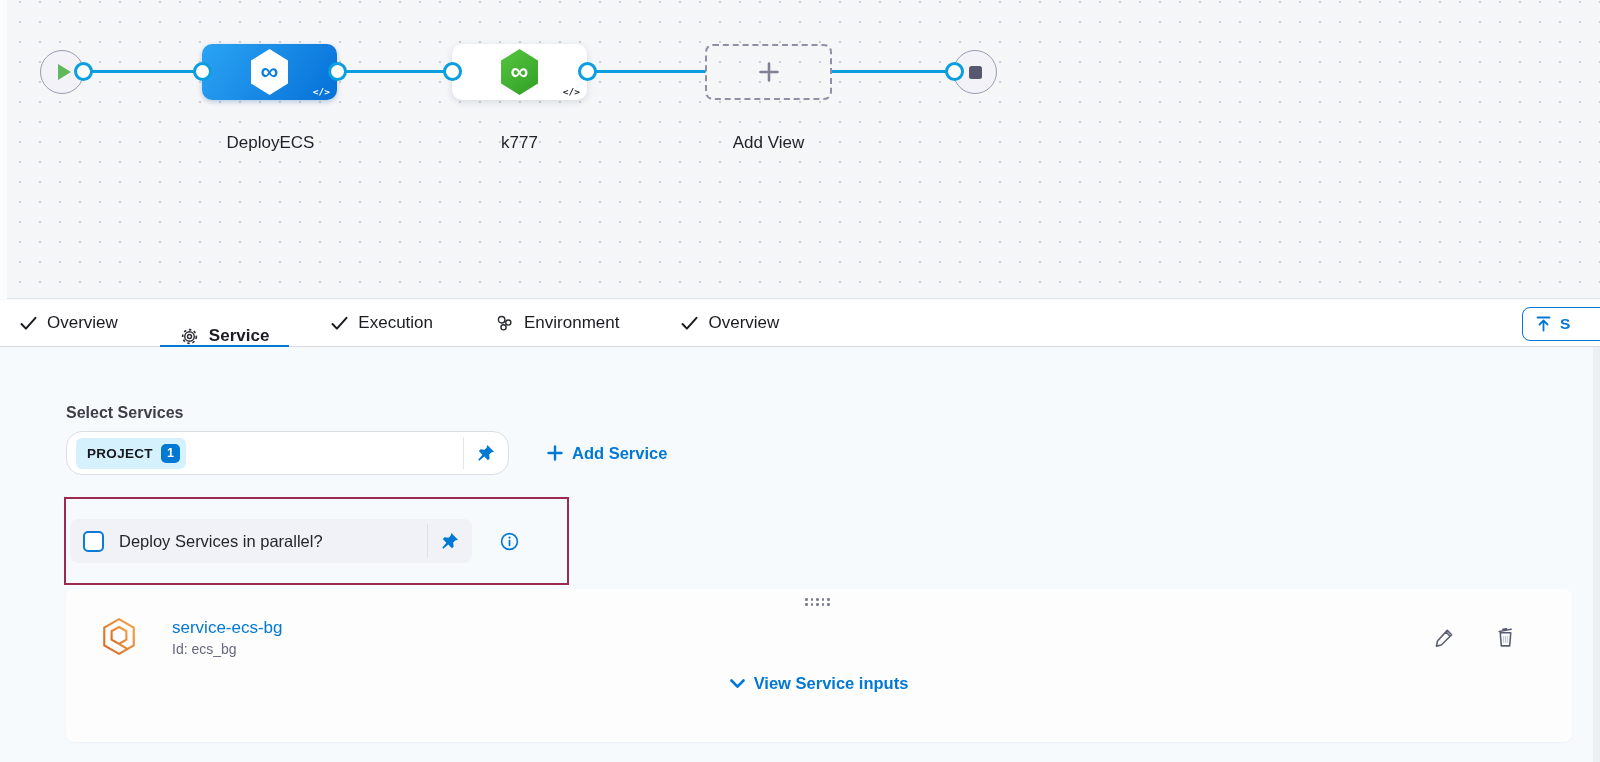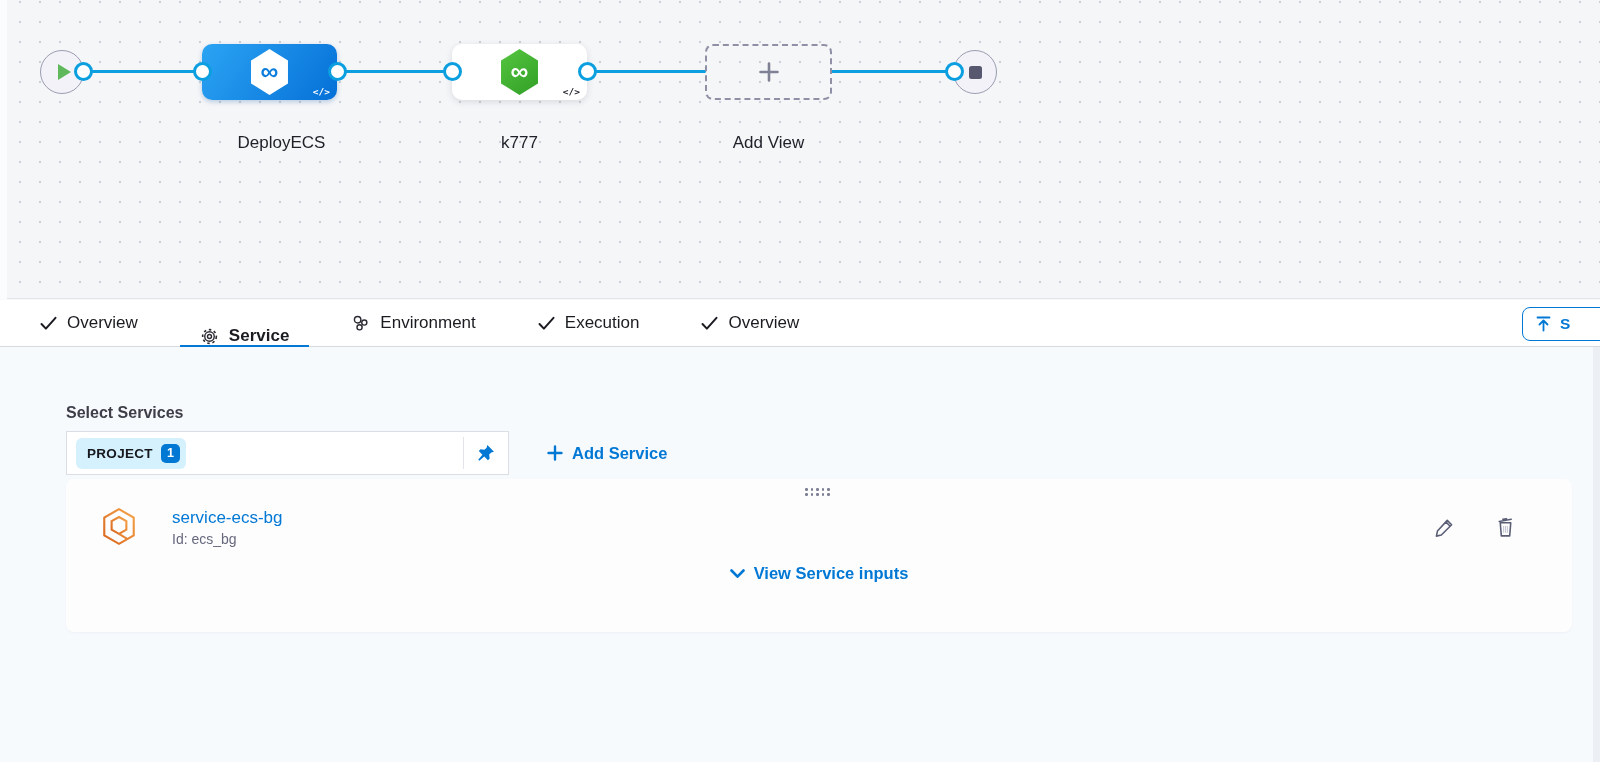--- a/index.html
+++ b/index.html
@@ -62,21 +62,21 @@
     display:flex; align-items:center; justify-content:center;
   }
   .node-label {
     position:absolute; top:133px; font-size:17px; color:#1f2129; text-align:center;
   }
 
   
   .tabbar {
     position:absolute; left:0; top:300px; width:1600px; height:47px;
     background:#ffffff; border-bottom:1px solid #d8dae0;
-    display:flex; align-items:stretch; padding-left:20px;
+    display:flex; align-items:stretch; 
   }
   .tab {
     display:flex; align-items:center; gap:10px; padding:0 20px; margin-right:22px;
     font-size:17px; font-weight:500; color:#1b1c21; position:relative; cursor:pointer;
   }
   .tab.active { font-weight:700;align-items:flex-end; }
   .tab.active::after {
     content:""; position:absolute; left:0; right:0; bottom:-1px; height:2.5px; background:#0278d5;
   }
   .save-btn {
@@ -87,21 +87,21 @@
   }
 
   
   .content { position:absolute; left:0; top:347px; width:1600px; height:415px; background:#f7fafd; }
   .right-gutter { position:absolute; right:0; top:0; width:7px; height:415px; background:#eceff4; }
 
   .select-label { margin:57px 0 9px 66px; font-size:16px; font-weight:600; color:#3d3e48; }
 
   .services-row { margin-left:66px; padding-right:72px; display:flex; align-items:center; }
   .services-field {
-    width:443px; height:44px; background:#fff; border:1px solid #dcdee6; border-radius:0;
+    width:443px; height:44px; background:#fff; border:1px solid #dcdee6; border-radius:16px;
     display:flex; align-items:center; padding-left:9px;
   }
   .project-tag {
     display:flex; align-items:center; gap:8px; height:31px;
     background:#d4f1fd; border-radius:6px; padding:0 6px 0 11px; cursor:pointer;
   }
   .project-tag-label { font-size:13.5px; font-weight:600; letter-spacing:.3px; color:#17181d; }
   .count-badge {
     width:19px; height:19px; border-radius:5px; background:#0278d5;
     color:#fff; font-size:12.5px; font-weight:bold;
@@ -198,53 +198,53 @@
     <div class="stop-square"></div>
   </div>
 
   <div class="port" style="left:74px;"></div>
   <div class="port" style="left:193px;"></div>
   <div class="port" style="left:328px;"></div>
   <div class="port" style="left:443px;"></div>
   <div class="port" style="left:578px;"></div>
   <div class="port" style="left:945px;"></div>
 
-  <div class="node-label" style="left:214px; width:135px;">DeployECS</div>
+  <div class="node-label" style="left:203px; width:135px;">DeployECS</div>
   <div class="node-label" style="left:452px; width:135px;">k777</div>
   <div class="node-label" style="left:705px; width:127px;">Add View</div>
 </div>
 
 <div class="tabbar">
   <div class="tab">
     <svg width="17" height="15" viewBox="0 0 17 15">
       <path d="M1.5 8l4.4 4.6L15.5 1.8" fill="none" stroke="#1b1c21" stroke-width="2" stroke-linecap="round" stroke-linejoin="round"></path>
     </svg>
     <span>Overview</span>
   </div>
   <div class="tab active">
     <svg width="19" height="19" viewBox="0 0 20 20">
       <circle cx="10" cy="10" r="7.2" fill="none" stroke="#2a2b33" stroke-width="1.7" stroke-dasharray="2.6 2.9"></circle>
       <circle cx="10" cy="10" r="5" fill="none" stroke="#2a2b33" stroke-width="1.5"></circle>
       <circle cx="10" cy="10" r="2.1" fill="none" stroke="#2a2b33" stroke-width="1.5"></circle>
     </svg>
     <span>Service</span>
   </div>
   <div class="tab">
+    <svg width="17" height="15" viewBox="0 0 17 15">
+      <path d="M1.5 8l4.4 4.6L15.5 1.8" fill="none" stroke="#1b1c21" stroke-width="2" stroke-linecap="round" stroke-linejoin="round"></path>
+    </svg>
+    <span>Execution</span>
+  </div>
+  <div class="tab">
     <svg width="19" height="19" viewBox="0 0 20 20">
       <circle cx="7" cy="6" r="3.4" fill="none" stroke="#2a2b33" stroke-width="1.5"></circle>
       <circle cx="14" cy="9" r="2.7" fill="none" stroke="#2a2b33" stroke-width="1.5"></circle>
       <circle cx="9" cy="14" r="2.7" fill="none" stroke="#2a2b33" stroke-width="1.5"></circle>
     </svg>
     <span>Environment</span>
-  </div>
-  <div class="tab">
-    <svg width="17" height="15" viewBox="0 0 17 15">
-      <path d="M1.5 8l4.4 4.6L15.5 1.8" fill="none" stroke="#1b1c21" stroke-width="2" stroke-linecap="round" stroke-linejoin="round"></path>
-    </svg>
-    <span>Execution</span>
   </div>
   <div class="tab">
     <svg width="17" height="15" viewBox="0 0 17 15">
       <path d="M1.5 8l4.4 4.6L15.5 1.8" fill="none" stroke="#1b1c21" stroke-width="2" stroke-linecap="round" stroke-linejoin="round"></path>
     </svg>
     <span>Overview</span>
   </div>
 
   <div class="save-btn">
     <svg width="15" height="16" viewBox="0 0 15 16">
@@ -274,20 +274,38 @@
 
     <div class="add-service">
       <svg width="16" height="16" viewBox="0 0 16 16">
         <path d="M8 1.5v13M1.5 8h13" stroke="#0278d5" stroke-width="2.4" stroke-linecap="round"></path>
       </svg>
       <span>Add Service</span>
     </div>
 
   </div>
 
+  <div class="annotation-box">
+    <div class="parallel-field">
+      <div class="checkbox"></div>
+      <span class="parallel-label">Deploy Services in parallel?</span>
+      <div class="pin-section">
+        <svg width="18" height="18" viewBox="0 0 16 16">
+          <path fill="#0278d5" d="M9.2 0.9l5.9 5.9-2.4.65-1.9 1.9.45 3.5-1.55 1.55-3.2-3.2L2 14.9l-.9-.9 3.7-4.5L1.6 6.3l1.55-1.55 3.5.45 1.9-1.9L9.2.9z"></path>
+        </svg>
+      </div>
+    </div>
+    <span class="info-wrap">
+      <svg width="19" height="19" viewBox="0 0 20 20">
+        <circle cx="10" cy="10" r="8.3" fill="none" stroke="#0278d5" stroke-width="1.7"></circle>
+        <path d="M10 9v5" stroke="#0278d5" stroke-width="1.8" stroke-linecap="round"></path>
+        <circle cx="10" cy="5.9" r="1.1" fill="#0278d5"></circle>
+      </svg>
+    </span>
+  </div>
 
   <div class="service-card">
     <div class="drag-handle">
       <i></i>
         <i></i>
         <i></i>
         <i></i>
         <i></i>
         <i></i>
         <i></i>

